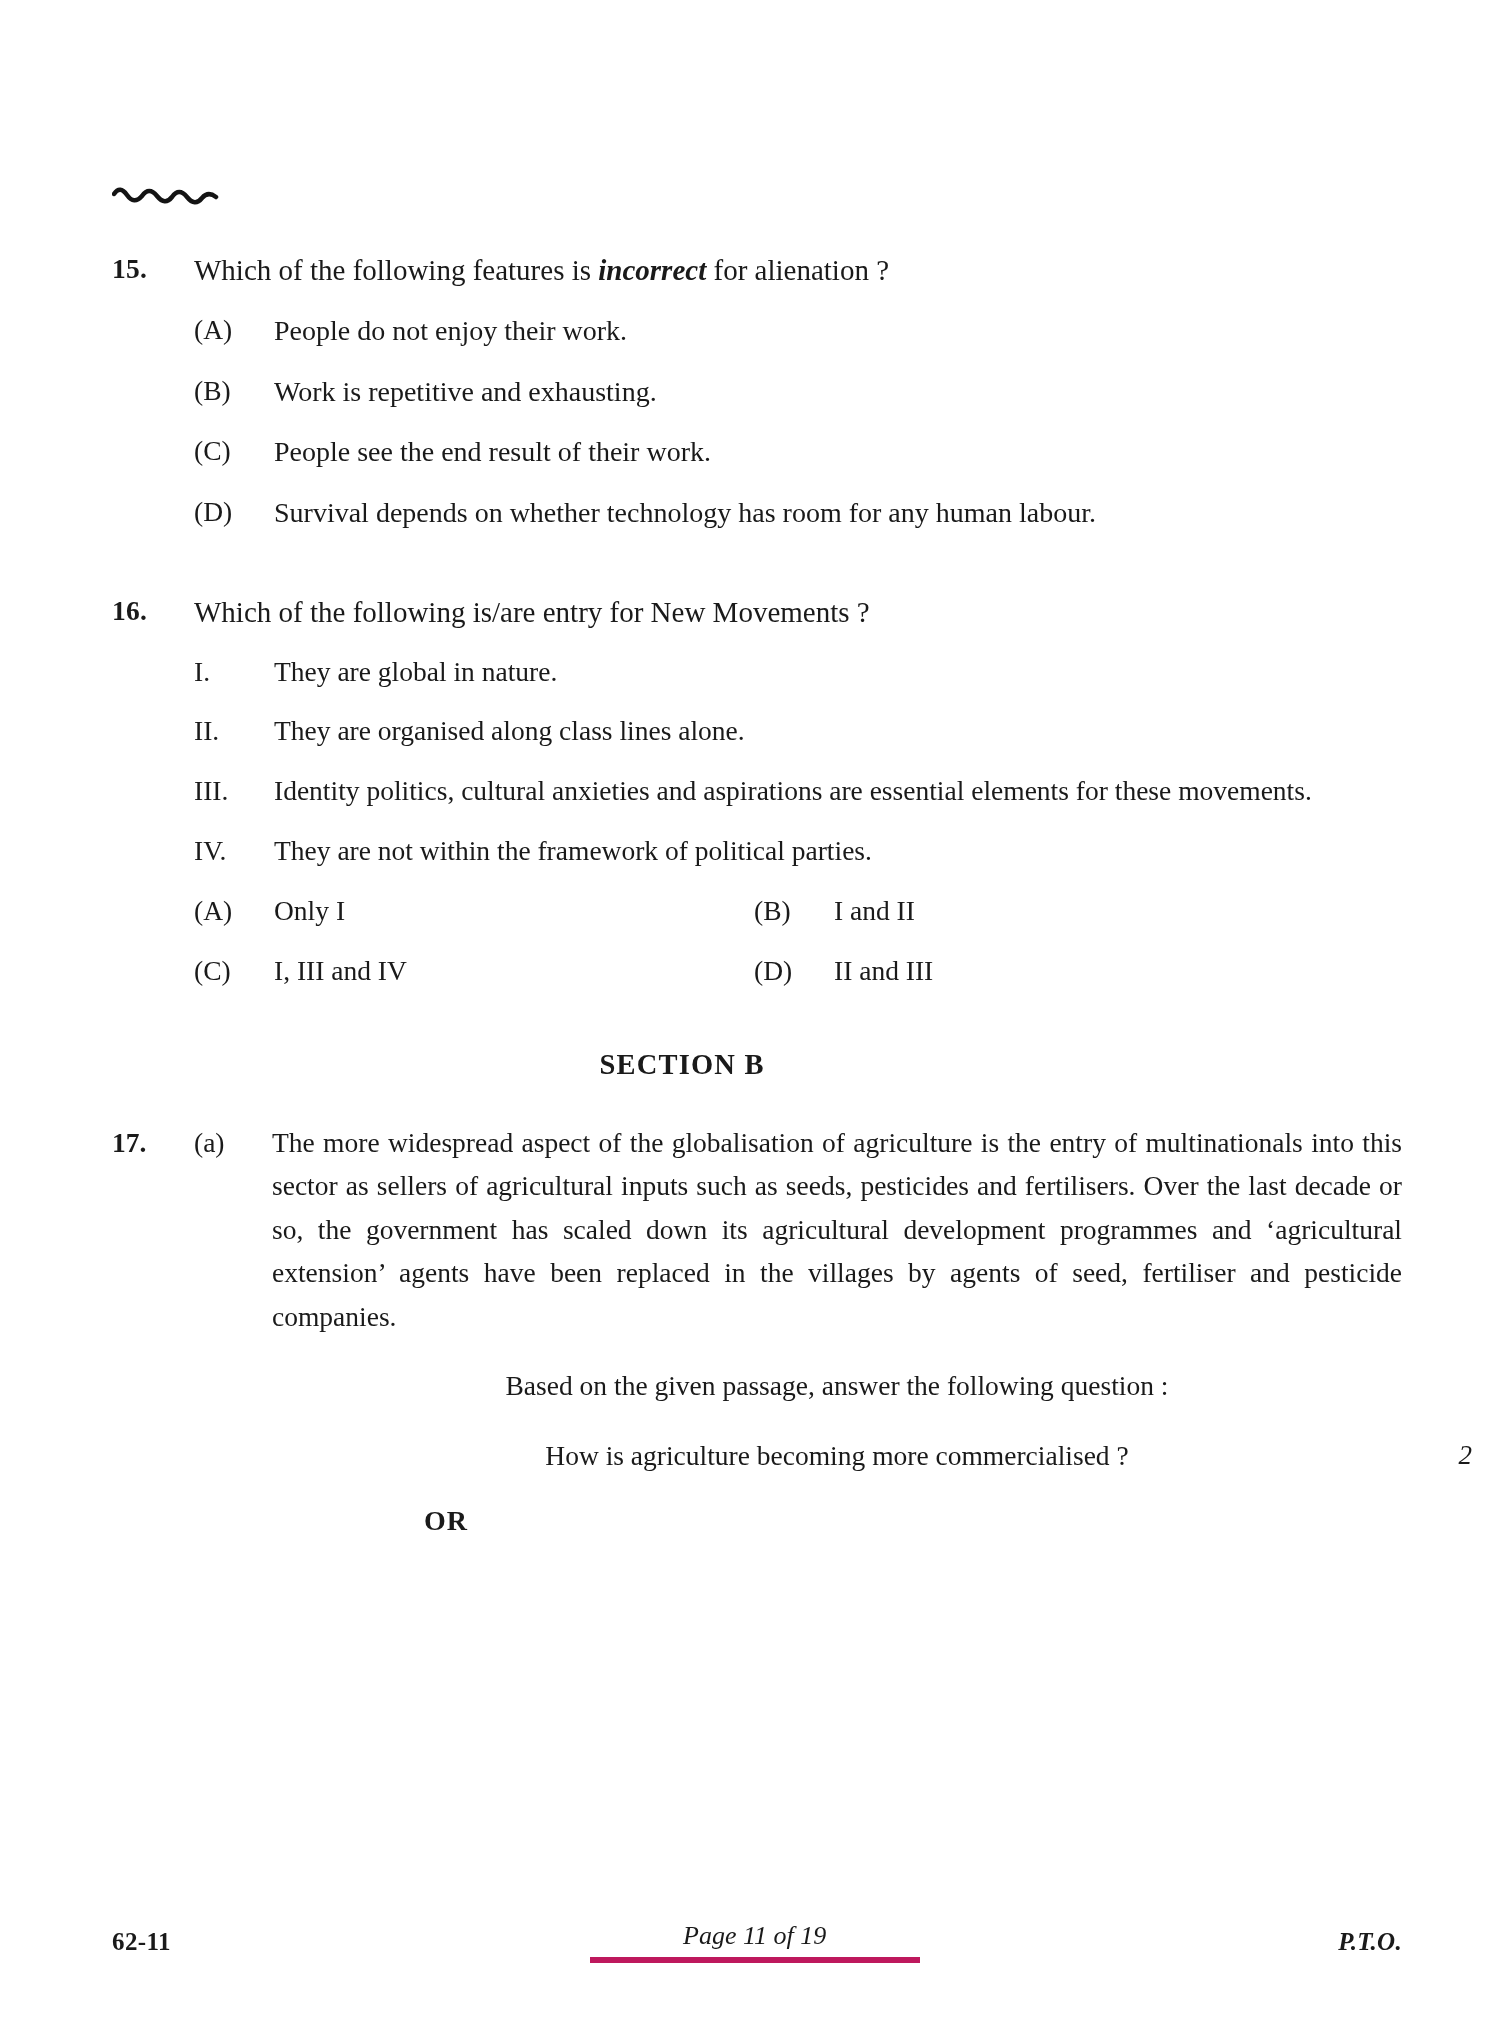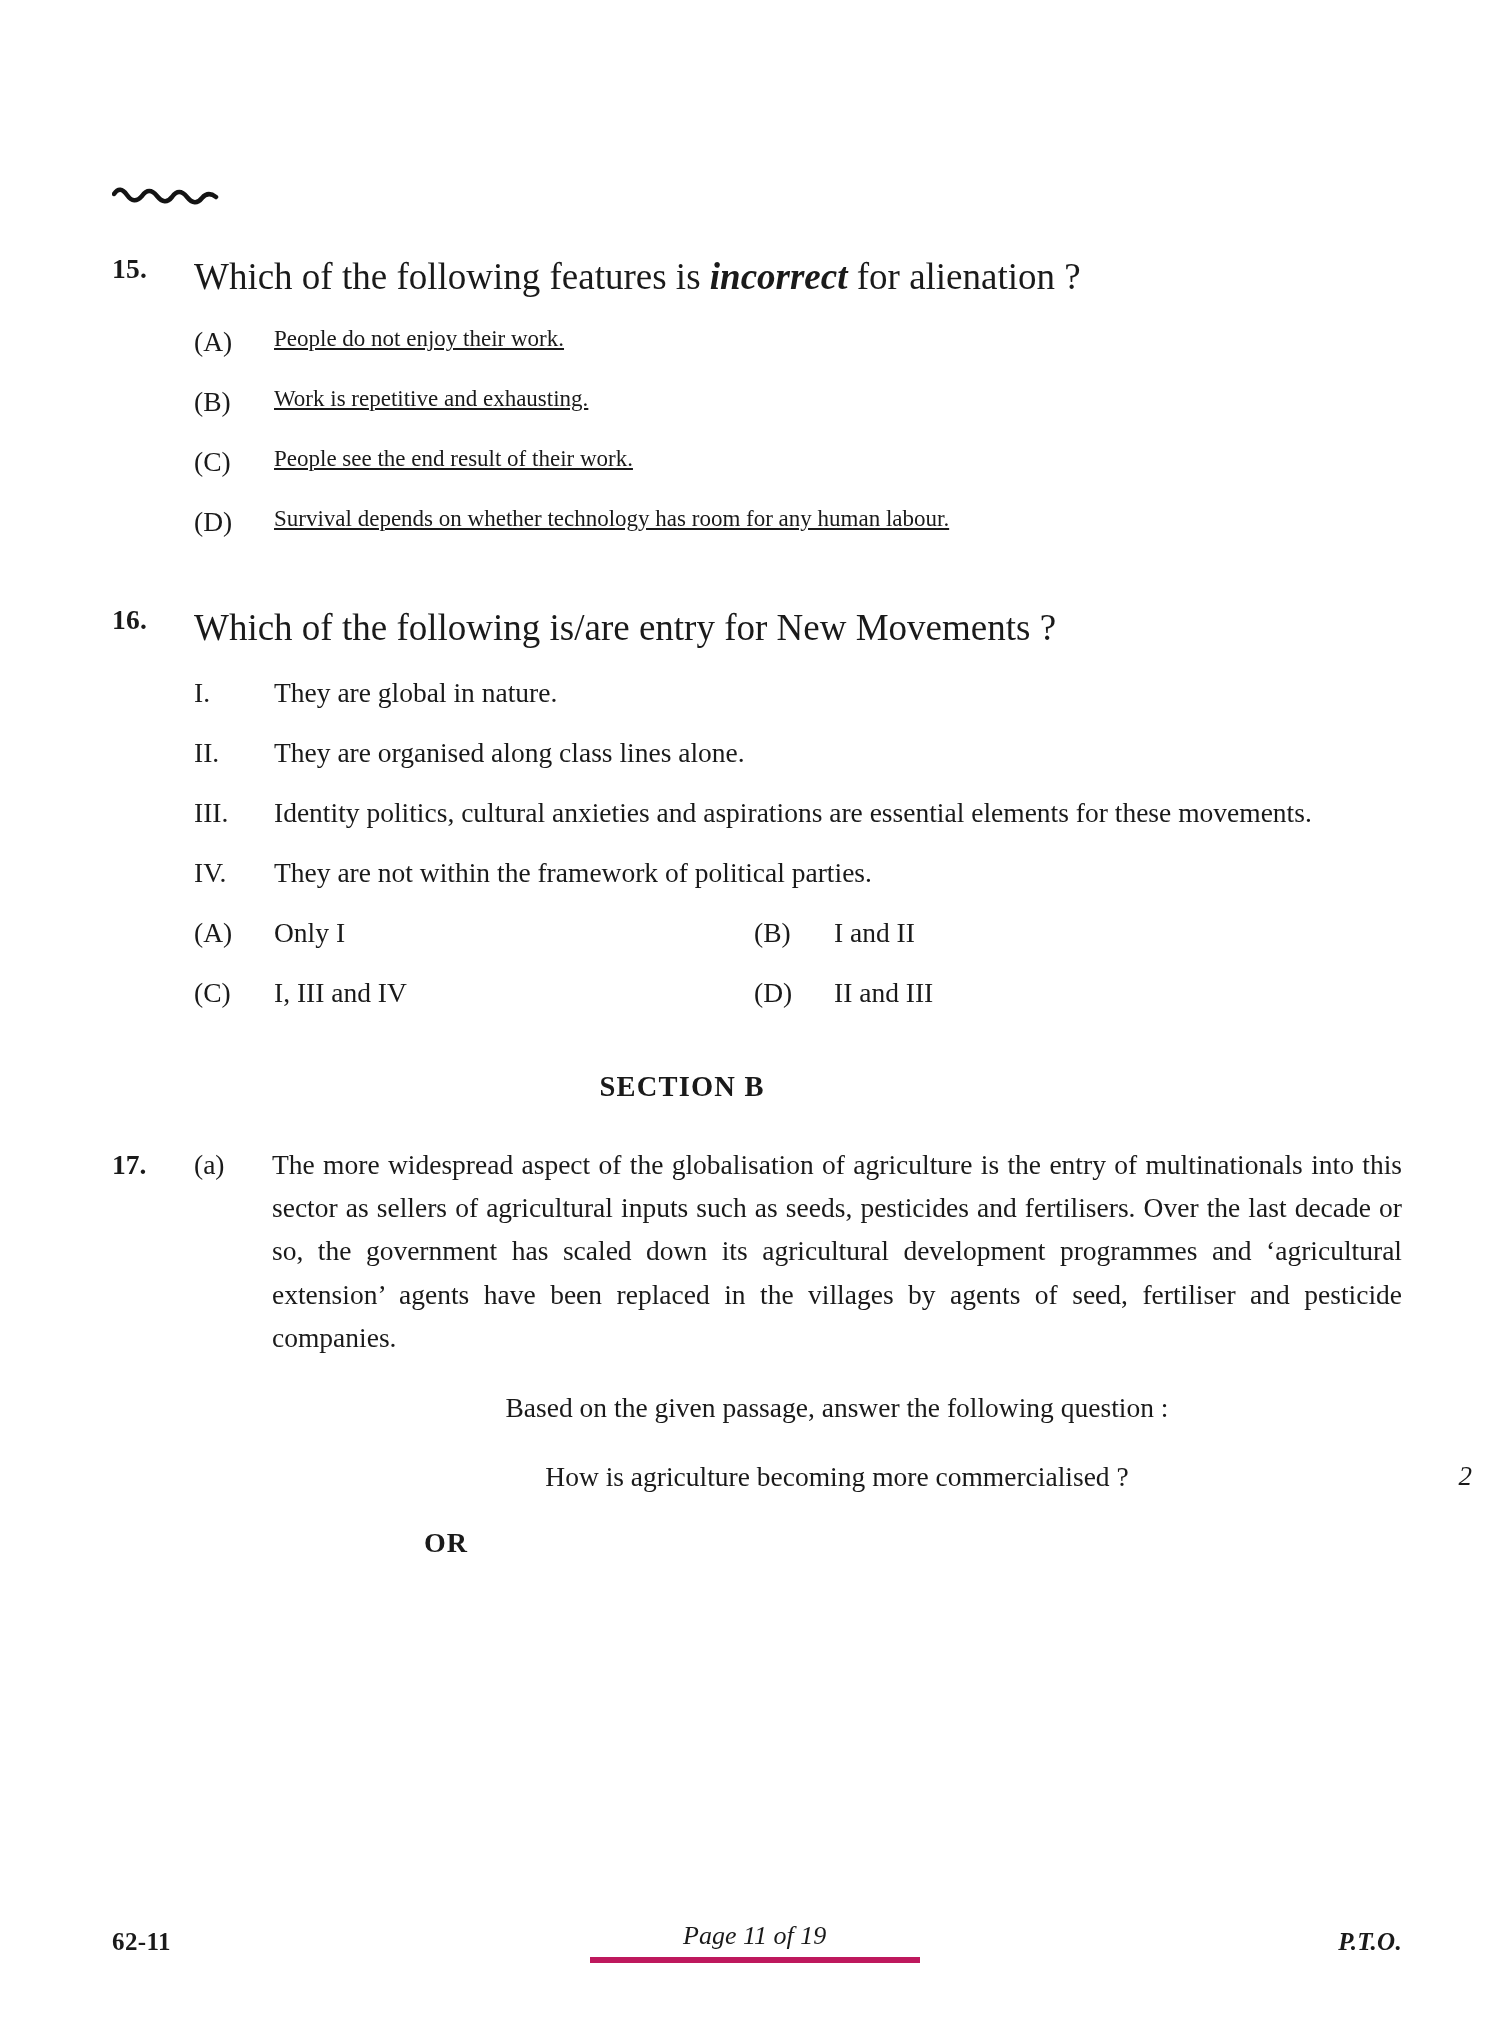--- a/index.html
+++ b/index.html
@@ -51,21 +51,21 @@
   }
   .qnum {
     flex: 0 0 82px;
     font-weight: bold;
     font-size: 27.5px;
     line-height: 1.55;
     letter-spacing: 0.2px;
   }
   .qtext {
     flex: 1 1 auto;
-    font-size: 37px;
+    font-size: 29px;
     line-height: 1.55;
   }
   .qtext .em-bi {
     font-weight: bold;
     font-style: italic;
   }
 
   
   .opts {
     margin-top: 16px;
@@ -76,26 +76,25 @@
     margin-bottom: 17px;
   }
   .optlbl {
     flex: 0 0 80px;
     margin-left: 82px;
     font-size: 27.5px;
     line-height: 1.56;
   }
   .opttxt {
     flex: 1 1 auto;
-    font-size: 23px;
+    font-size: 28px;
     line-height: 1.56;
     text-align: justify;
     text-justify: inter-word;
     padding-right: 10px;
-    text-decoration: underline;
   }
   .opttxt.nojust { text-align: left; }
 
   
   .romrow {
     display: flex;
     align-items: flex-start;
     margin-bottom: 17px;
   }
   .romlbl {

